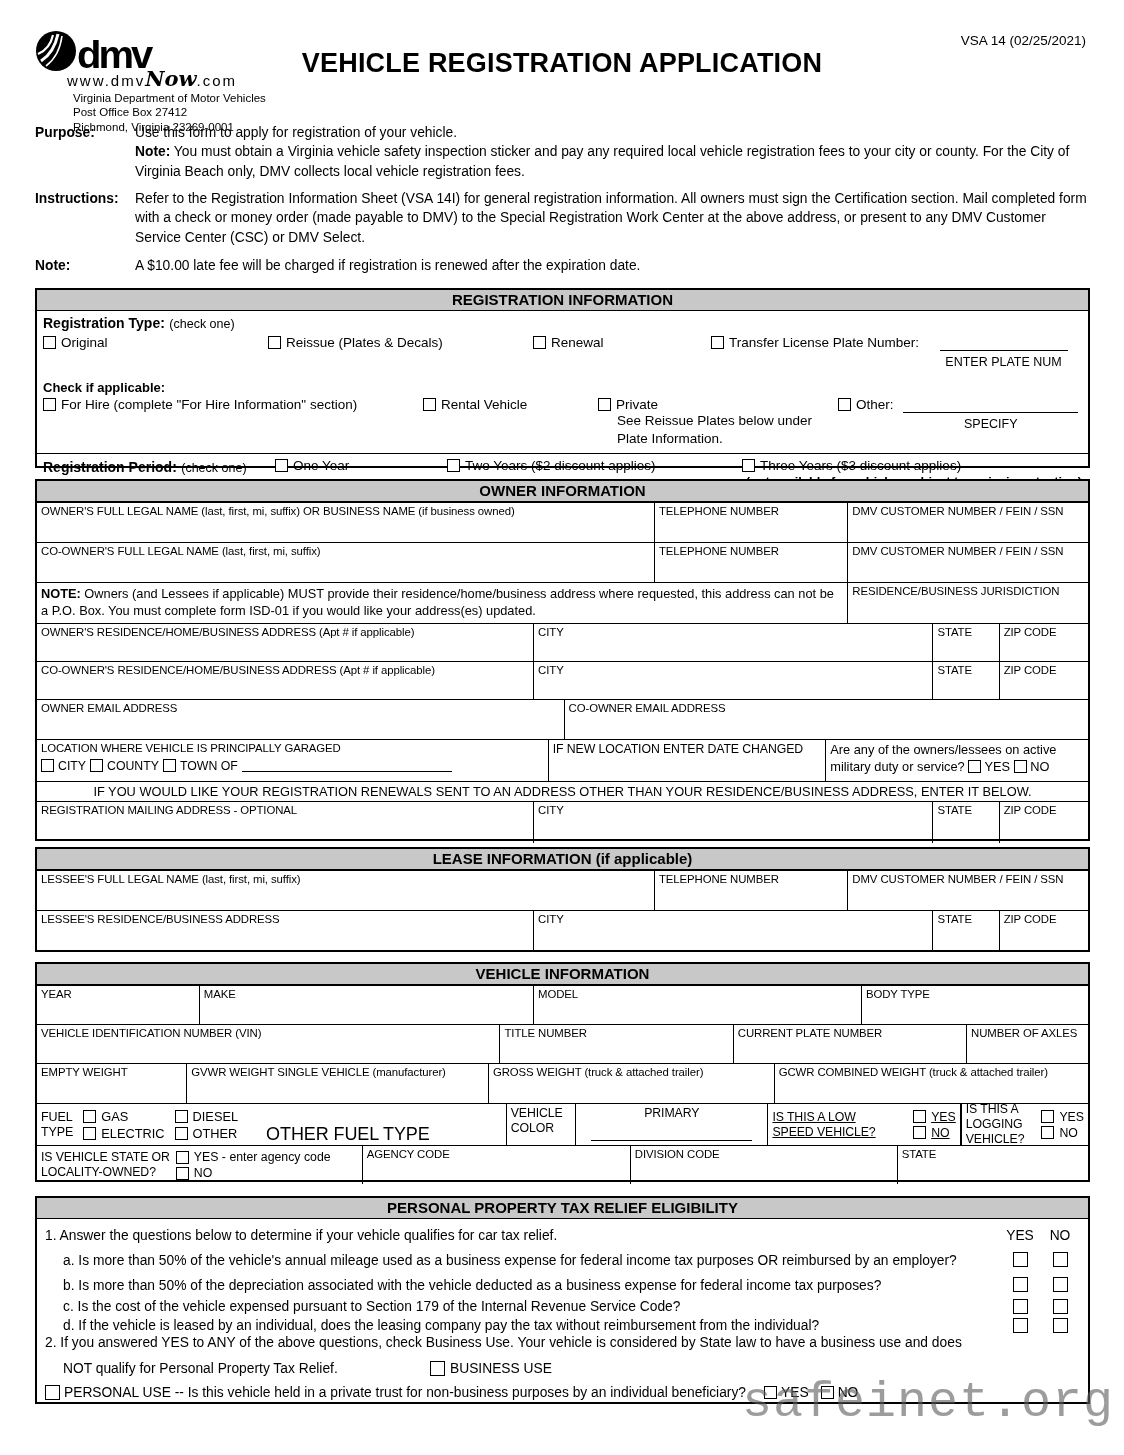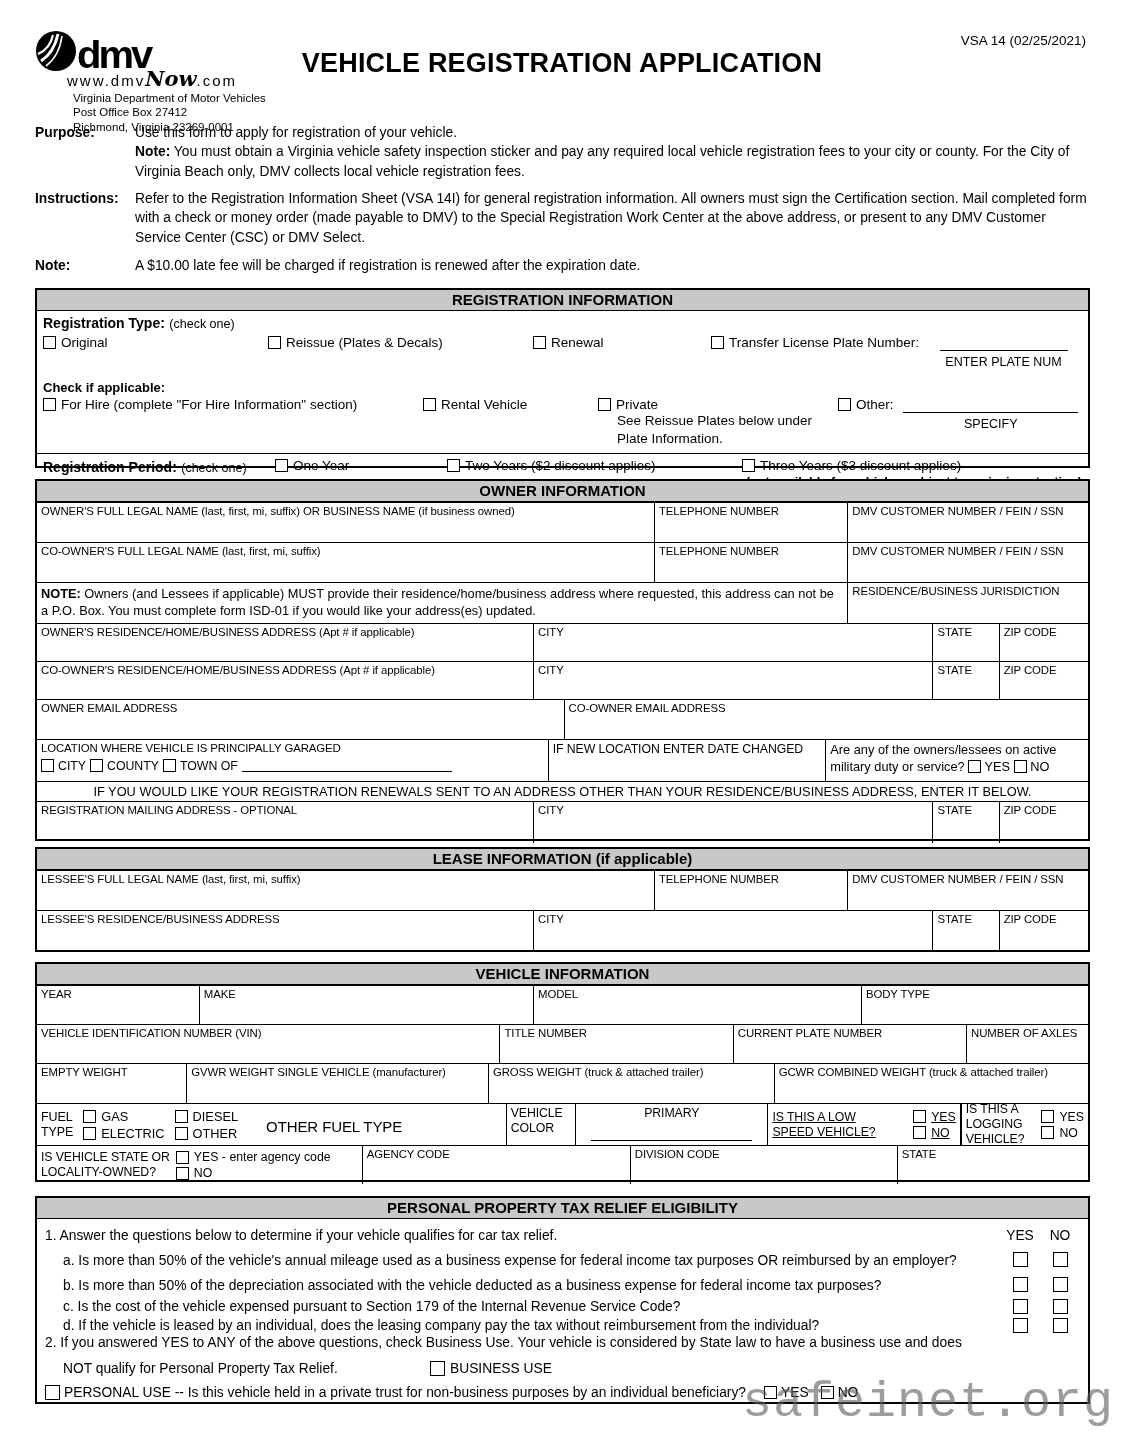--- a/index.html
+++ b/index.html
@@ -291,21 +291,21 @@
         <span style="font-size:12.8px;">
           <div class="cbrow">
               <span class="cb"></span>
               <span>DIESEL</span>
             </div>
           <div class="cbrow" style="margin-top:2px;">
               <span class="cb"></span>
               <span>OTHER</span>
             </div>
         </span>
-        <span class="lbl" style="align-self:flex-start; margin-top:12px; margin-left:18px; font-size:15px;">OTHER FUEL TYPE</span>
+        <span class="lbl" style="align-self:flex-start; margin-top:18px; margin-left:18px; font-size:18px;">OTHER FUEL TYPE</span>
       </div>
       <div class="cell lbl" style="width:6.6%; font-size:12.3px;">
           <div>VEHICLE</div>
           <div>COLOR</div>
         </div>
       <div class="cell" style="width:18.3%; text-align:center; position:relative;">
         <div class="lbl" style="font-size:12.3px;">PRIMARY</div>
         <span class="fill" style="position:absolute; left:8%; right:8%; bottom:4px; height:1px;"></span>
       </div>
       <div class="cell" style="width:18.3%; display:flex; align-items:center; gap:20px;text-decoration:underline;">

